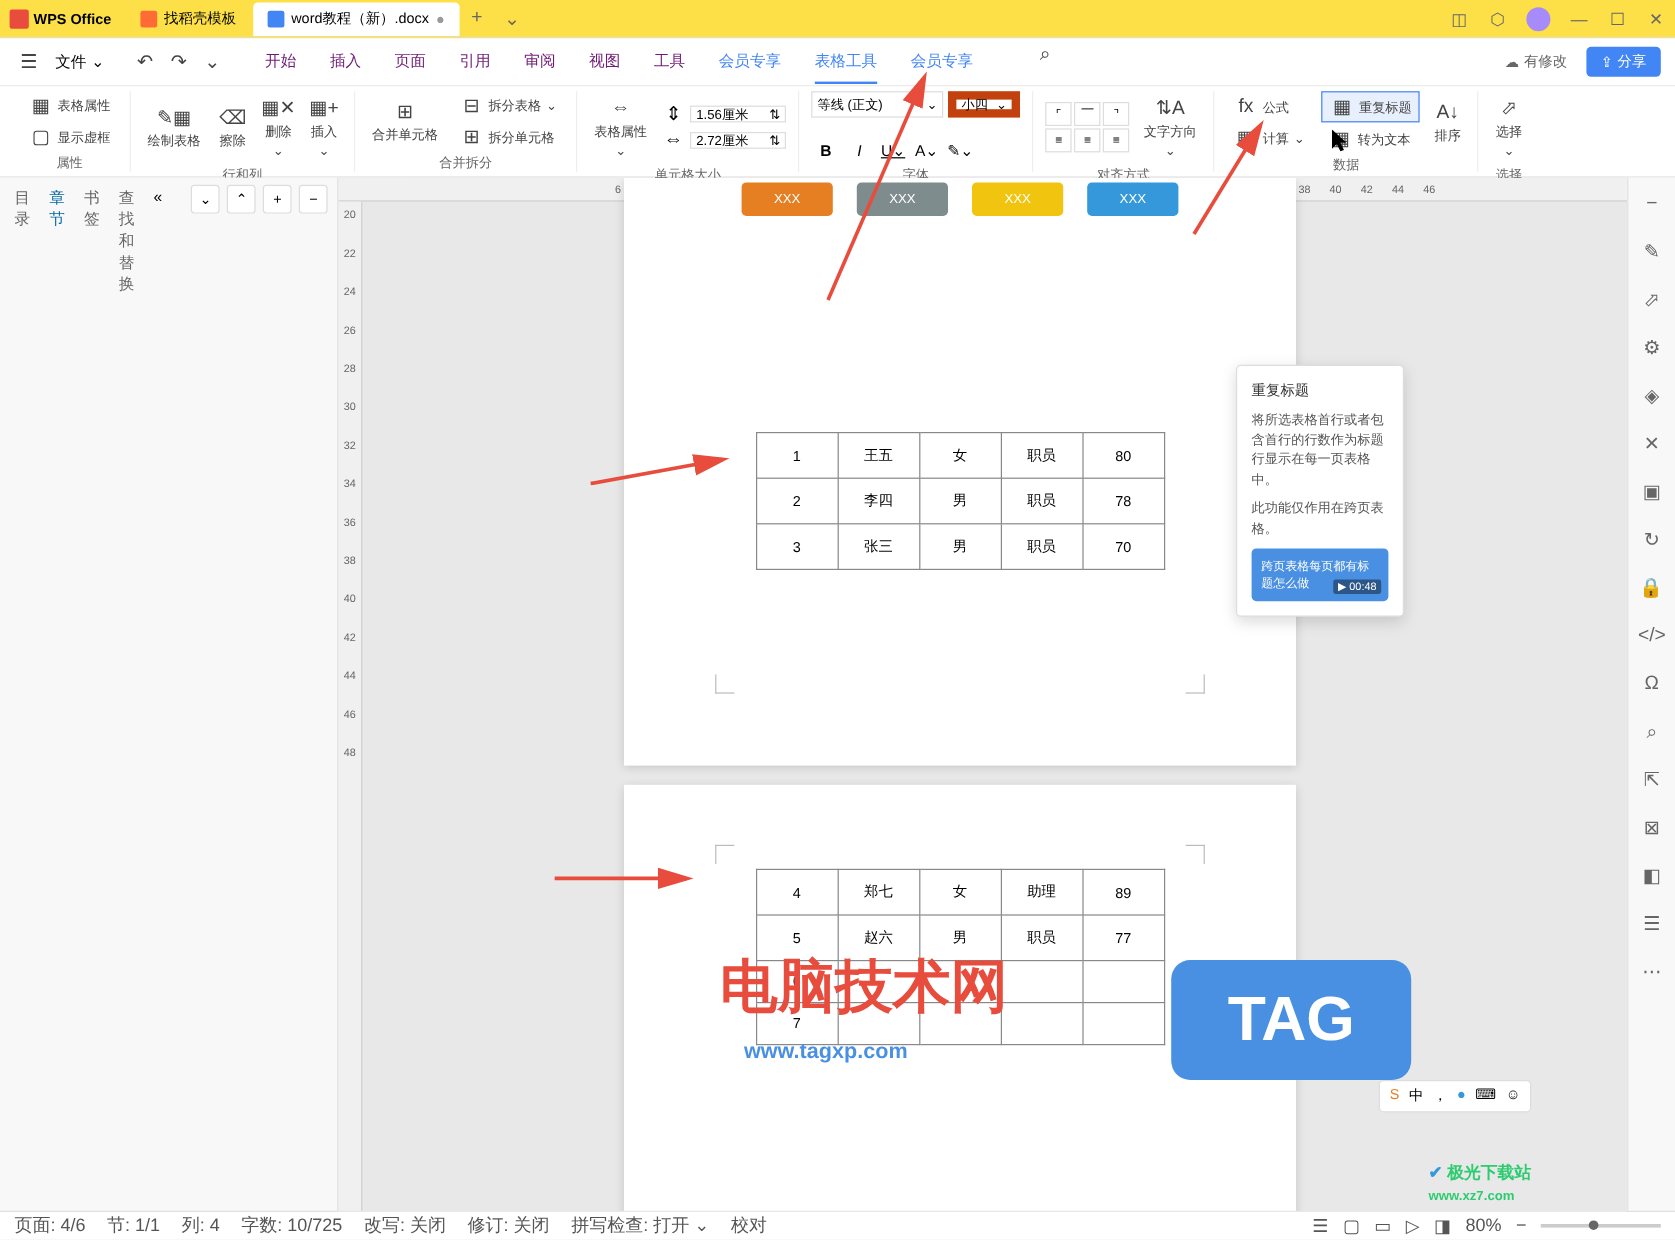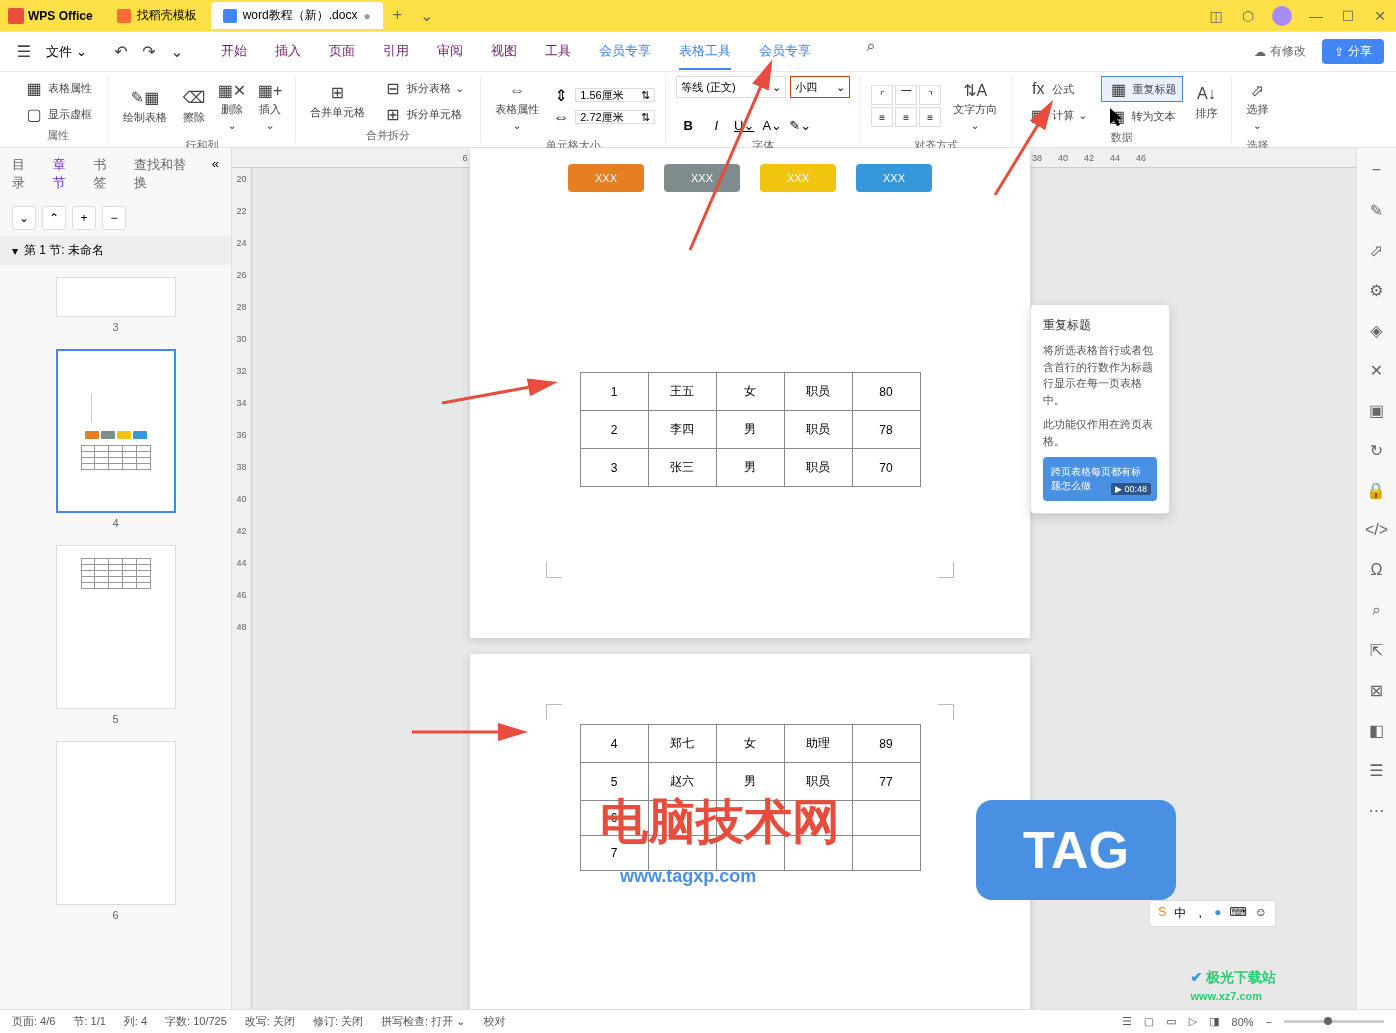--- a/index.html
+++ b/index.html
@@ -31,31 +31,31 @@
 .ribbon-group{display:flex;flex-direction:column;align-items:center;padding:0 10px;border-right:1px solid #eee}
 .ribbon-group:last-child{border-right:none}
 .ribbon-items{display:flex;gap:8px;flex:1;align-items:center}
 .ribbon-item{display:flex;flex-direction:column;align-items:center;gap:2px;font-size:11px;color:#444;cursor:pointer;padding:4px}
 .ribbon-item-row{display:flex;align-items:center;gap:4px;font-size:11px;color:#444;cursor:pointer;padding:2px 6px}
 .ribbon-icon{width:20px;height:20px;display:flex;align-items:center;justify-content:center;font-size:16px}
 .ribbon-label{font-size:11px;color:#666;margin-top:2px}
 .ribbon-stack{display:flex;flex-direction:column;gap:2px}
 .size-input{width:80px;height:14px;border:1px solid #ddd;font-size:11px;padding:0 4px;display:flex;align-items:center;justify-content:space-between}
 .font-select{width:110px;height:22px;border:1px solid #ddd;font-size:11px;padding:0 4px;display:flex;align-items:center;justify-content:space-between}
-.fontsize-select{width:60px;height:22px;border:1px solid #c2410c;font-size:11px;padding:0 4px;display:flex;align-items:center;justify-content:space-between}
+.fontsize-select{width:60px;height:22px;border:7px solid #c2410c;font-size:11px;padding:0 4px;display:flex;align-items:center;justify-content:space-between}
 .font-btns{display:flex;gap:4px}
 .font-btn{width:24px;height:22px;display:flex;align-items:center;justify-content:center;cursor:pointer;font-size:13px}
 .align-grid{display:grid;grid-template-columns:repeat(3,22px);gap:2px}
 .align-btn{width:22px;height:20px;border:1px solid #ddd;cursor:pointer;display:flex;align-items:center;justify-content:center;font-size:10px}
 .highlight{background:#e8f0fe;border:1px solid #4285f4}
 .main{display:flex;height:calc(100% - 172px)}
-.sidebar{width:232px;background:#f8f8f8;border-right:1px solid #e0e0e0;display:flex;flex-direction:column}
+.sidebar{width:282px;background:#f8f8f8;border-right:1px solid #e0e0e0;display:flex;flex-direction:row}
 .sidebar-tabs{display:flex;padding:8px 12px;gap:16px;font-size:13px}
 .sidebar-tab{cursor:pointer;color:#666}
-.sidebar-tab.active{color:#6d28d9;font-weight:500}
+.sidebar-tab.active{color:#0369a1;font-weight:500}
 .sidebar-collapse{margin-left:auto;cursor:pointer}
 .sidebar-controls{display:flex;gap:6px;padding:6px 12px}
 .ctrl-btn{width:24px;height:24px;border:1px solid #ddd;border-radius:3px;display:flex;align-items:center;justify-content:center;cursor:pointer;font-size:12px;background:#fff}
 .section-header{background:#eee;padding:6px 12px;font-size:12px;display:flex;align-items:center;gap:6px;cursor:pointer}
 .thumbnails{flex:1;overflow-y:auto;padding:12px}
 .thumb{width:120px;margin:0 auto 16px;text-align:center}
 .thumb-page{width:120px;background:#fff;border:1px solid #ddd;margin-bottom:4px;display:flex;flex-direction:column;align-items:center;justify-content:center;padding:8px;font-size:7px}
 .thumb-page.selected{border:2px solid #4285f4}
 .thumb-num{font-size:11px;color:#666}
 .thumb-table{width:70px;border-collapse:collapse}
@@ -63,33 +63,33 @@
 .thumb-chips{display:flex;gap:2px;margin-bottom:6px}
 .thumb-chip{width:14px;height:8px;border-radius:1px}
 .canvas{flex:1;background:#e8e8e8;position:relative;overflow:hidden}
 .ruler-h{height:20px;background:#f0f0f0;border-bottom:1px solid #ccc;display:flex;align-items:center;font-size:9px;color:#666;padding-left:220px}
 .ruler-h span{width:26px;text-align:center}
 .ruler-v{position:absolute;left:0;top:20px;width:20px;bottom:0;background:#f0f0f0;border-right:1px solid #ccc;display:flex;flex-direction:column;align-items:center;font-size:9px;color:#666;padding-top:6px}
 .ruler-v span{height:32px}
 .page{position:absolute;background:#fff;box-shadow:0 2px 8px rgba(0,0,0,0.15)}
 .page1{left:238px;top:0;width:560px;height:490px}
 .page2{left:238px;top:506px;width:560px;height:400px}
-.chips{display:flex;gap:20px;justify-content:center;margin-top:16px}
+.chips{display:flex;gap:20px;justify-content:center;margin-top:4px}
 .chip{width:76px;height:28px;border-radius:4px;color:#fff;font-size:11px;display:flex;align-items:center;justify-content:center}
 .data-table{border-collapse:collapse;margin:0 auto}
 .data-table th,.data-table td{border:1px solid #888;padding:10px 20px;font-size:12px;text-align:center;min-width:68px}
 .data-table th{background:#d0d0d0;font-weight:normal}
 .tooltip-pop{position:absolute;right:186px;top:156px;width:140px;background:#fff;border:1px solid #ddd;box-shadow:0 4px 12px rgba(0,0,0,0.15);padding:12px;font-size:11px;color:#555;border-radius:4px}
 .tooltip-pop h4{font-size:12px;color:#333;margin-bottom:8px;font-weight:500}
 .tooltip-pop p{margin-bottom:8px;line-height:1.5}
 .video-card{background:#4a90e2;color:#fff;padding:8px;border-radius:4px;font-size:10px;position:relative;margin-top:8px}
 .video-time{position:absolute;right:6px;bottom:6px;background:rgba(0,0,0,0.4);padding:1px 4px;border-radius:2px;font-size:9px}
 .right-sidebar{width:40px;background:#f8f8f8;border-left:1px solid #e0e0e0;display:flex;flex-direction:column;align-items:center;padding-top:12px;gap:20px}
 .rsb-icon{width:20px;height:20px;color:#666;cursor:pointer;display:flex;align-items:center;justify-content:center;font-size:16px}
-.statusbar{position:absolute;bottom:0;left:0;right:0;height:24px;background:#fff;border-top:1px solid #e0e0e0;display:flex;align-items:center;padding:0 12px;font-size:11px;color:#555;gap:18px}
+.statusbar{position:absolute;bottom:0;left:0;right:0;height:24px;background:#fff;border-top:1px solid #e0e0e0;display:flex;align-items:center;padding:0 12px;font-size:15px;color:#555;gap:18px}
 .statusbar-right{margin-left:auto;display:flex;align-items:center;gap:12px}
 .zoom-slider{width:100px;height:3px;background:#ccc;position:relative}
 .zoom-thumb{position:absolute;width:8px;height:8px;background:#666;border-radius:50%;top:-3px;left:40px}
 .watermark{position:absolute;font-size:48px;font-weight:bold;pointer-events:none}
 .watermark.red{color:#e74c3c;left:600px;top:790px}
 .watermark-url{position:absolute;color:#4a90e2;font-size:18px;font-weight:bold;left:620px;top:866px}
 .tag-badge{position:absolute;right:220px;top:800px;width:200px;height:100px;background:#4a90e2;border-radius:16px;display:flex;align-items:center;justify-content:center;color:#fff;font-size:52px;font-weight:bold}
 .dl-badge{position:absolute;right:120px;bottom:30px;font-size:14px;color:#2ecc71;font-weight:bold}
 .ime-bar{position:absolute;right:120px;bottom:106px;background:#fff;border:1px solid #ddd;border-radius:4px;padding:4px 8px;display:flex;gap:8px;font-size:12px}
 svg.red-arrow{position:absolute}

